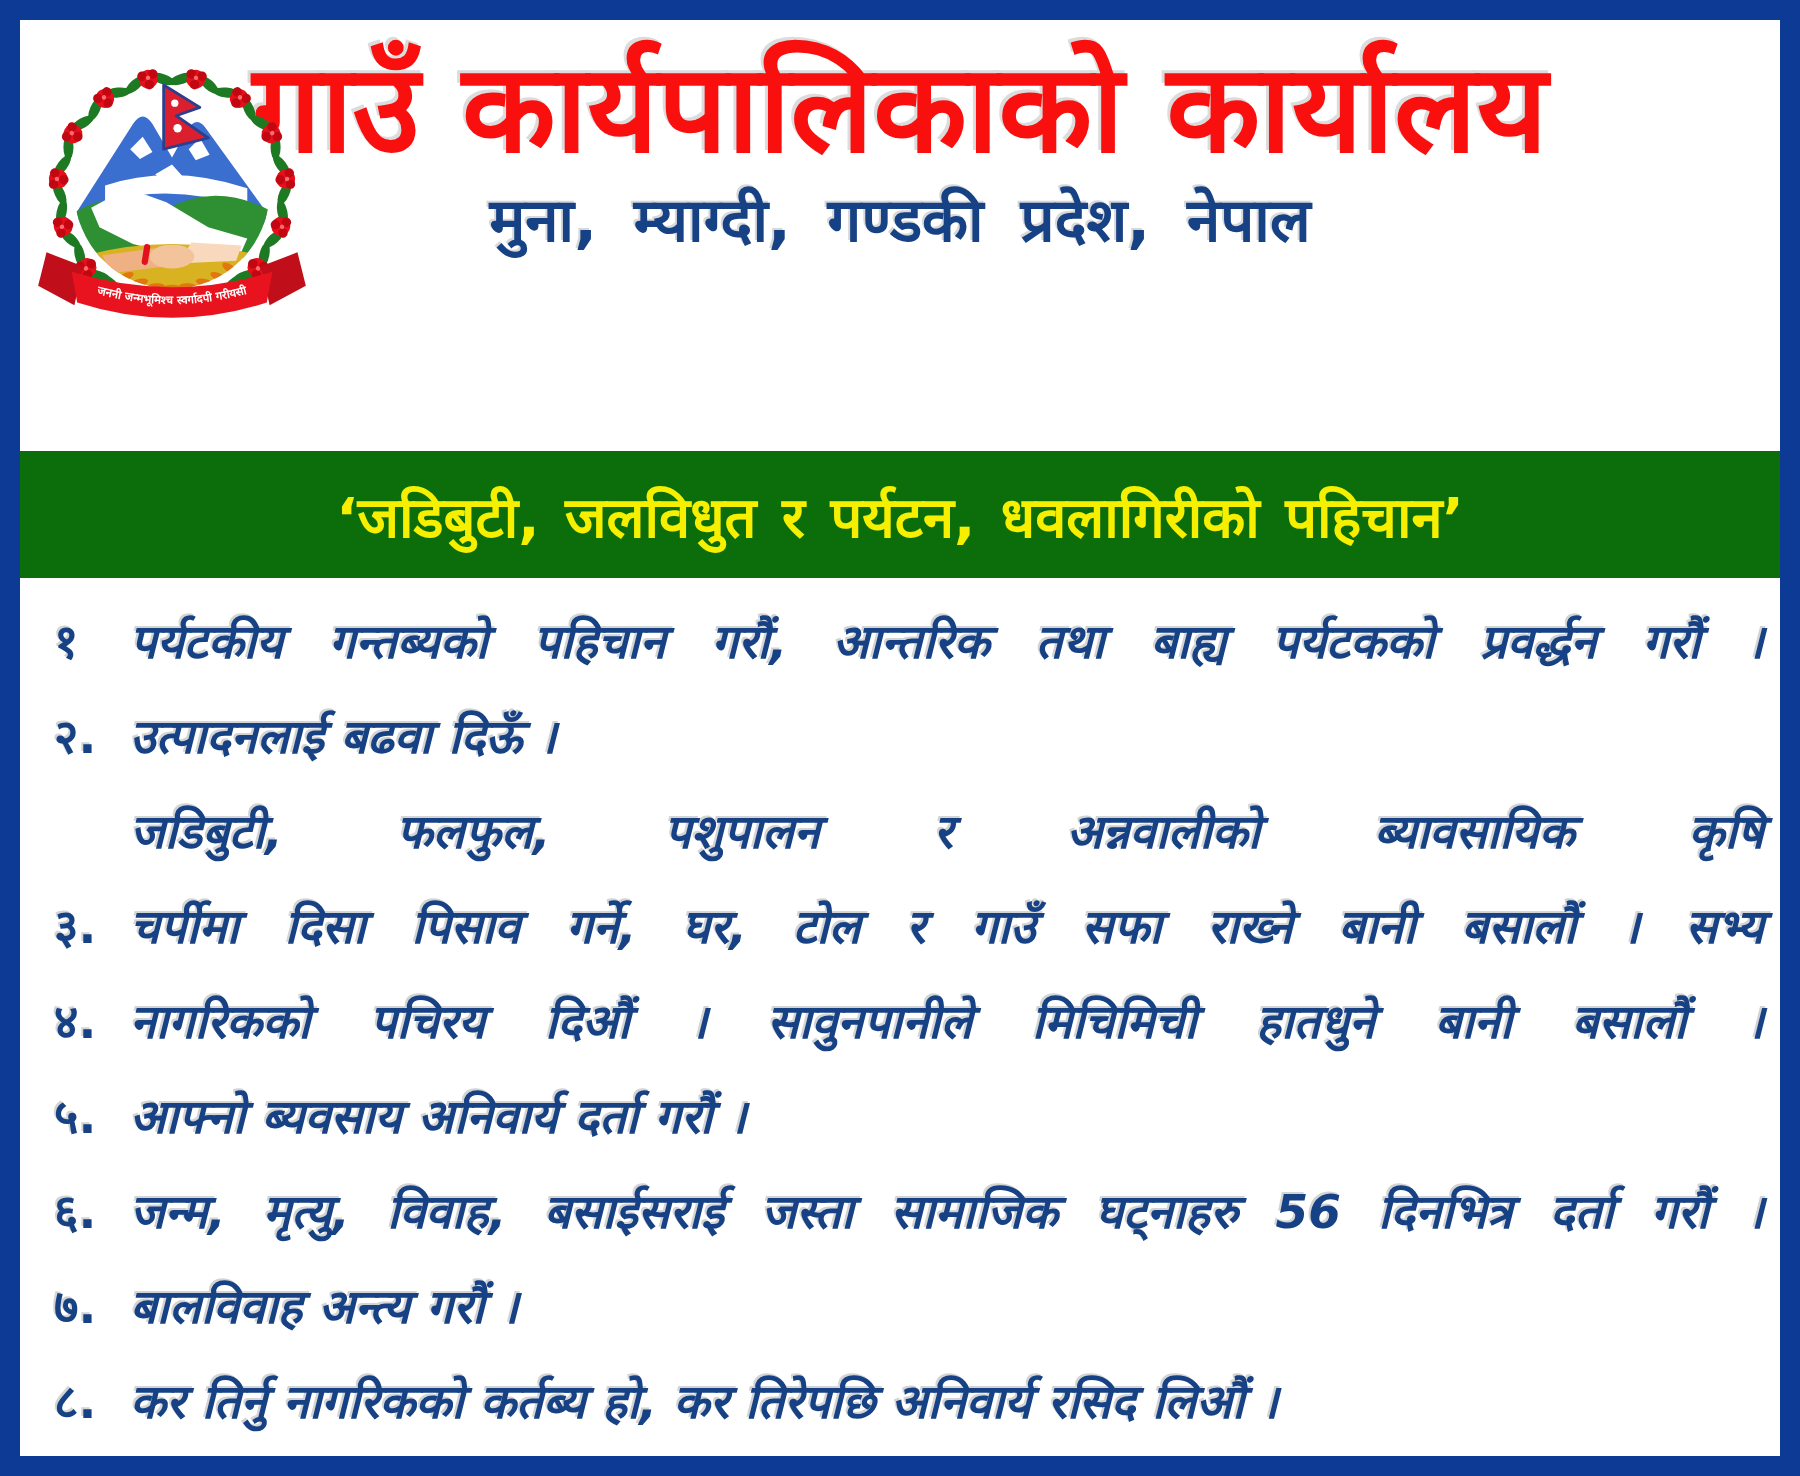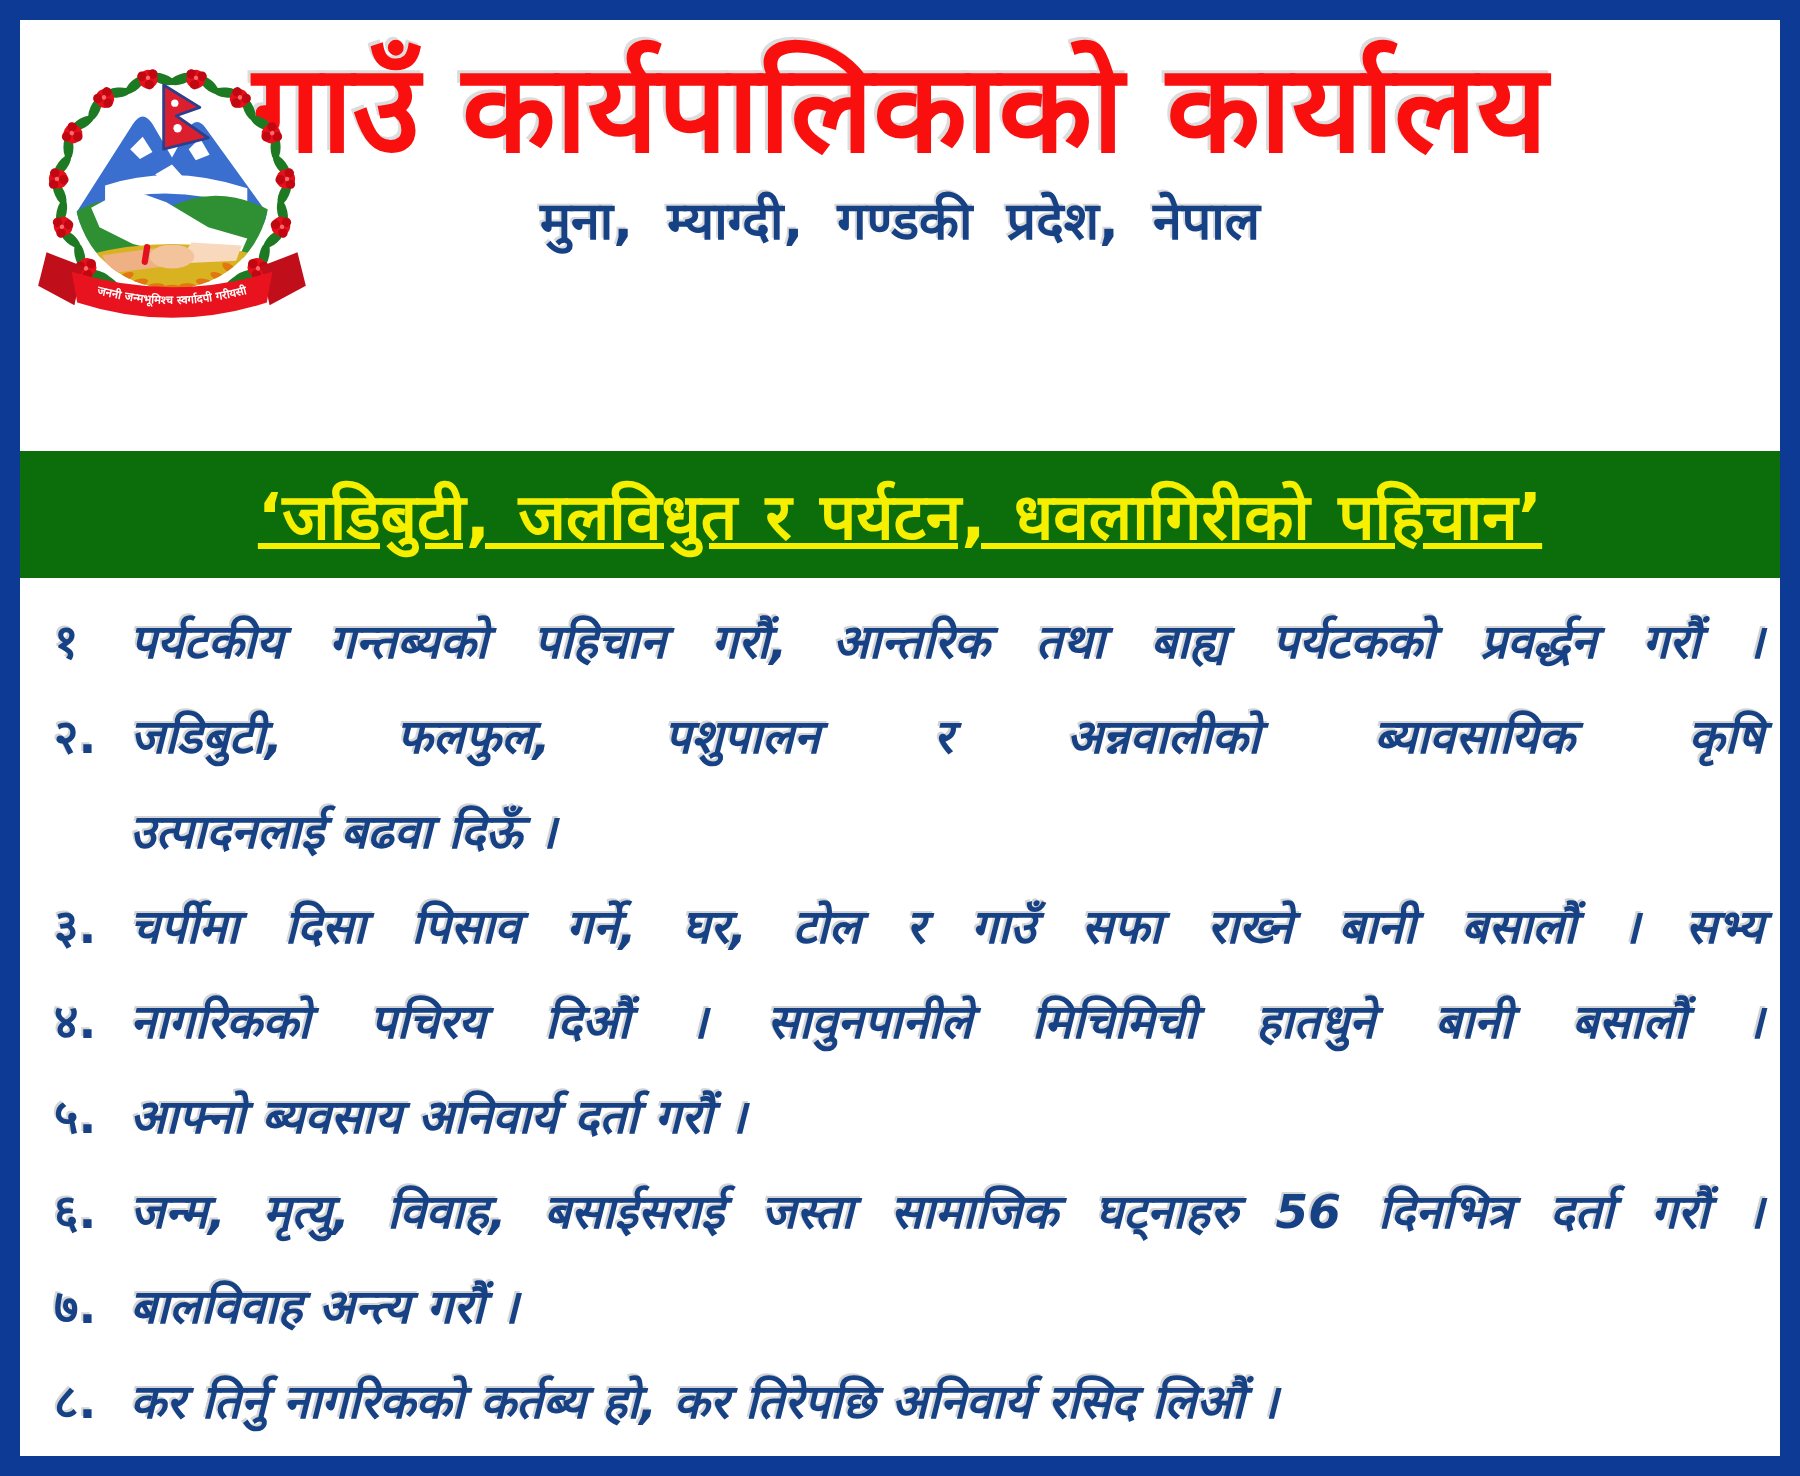--- a/index.html
+++ b/index.html
@@ -42,38 +42,37 @@
     height:136px;
     display:flex;align-items:center;justify-content:center;
     font-size:122px;
     color:var(--title-red);
     text-shadow:-3px -3px 0 #dcdcdc;
     white-space:nowrap;
   }
   .location{
     height:92px;
     display:flex;align-items:center;justify-content:center;
-    font-size:52px;
+    font-size:60px;
     color:var(--text-blue);
     text-shadow:-2px -2px 0 #d8d8d8;
     word-spacing:16px;
     white-space:nowrap;
   }
   
   .slogan-band{
     height:127px;
     background:var(--band-green);
     display:flex;align-items:center;justify-content:center;
   }
   .slogan{
     color:var(--band-yellow);
-    font-size:64px;
+    font-size:56px;
     white-space:nowrap;
     word-spacing:6px;
-    text-decoration:underline;
   }
   
   .list{
     padding:16px 16px 0 34px;
     color:var(--text-blue);
   }
   .item{
     display:flex;align-items:flex-start;
     font-size:47px;
     text-shadow:-2px -2px 0 #d4d4d4;
@@ -198,22 +197,22 @@
   <div class="item">
     <span class="num">१</span>
     <span class="lines">
           <div class="line fill">पर्यटकीय गन्तब्यको पहिचान गरौं, आन्तरिक तथा बाह्य पर्यटकको प्रवर्द्धन गरौं ।</div>
         </span>
   </div>
 
   <div class="item">
     <span class="num">२.</span>
     <span class="lines">
+          <div class="line">उत्पादनलाई बढवा दिऊँ ।</div>
           <div class="line fill">जडिबुटी, फलफुल, पशुपालन र अन्नवालीको ब्यावसायिक कृषि</div>
-          <div class="line">उत्पादनलाई बढवा दिऊँ ।</div>
         </span>
   </div>
 
   <div class="item">
     <span class="num">३.</span>
     <span class="lines">
           <div class="line fill">चर्पीमा दिसा पिसाव गर्ने, घर, टोल र गाउँ सफा राख्ने बानी बसालौं । सभ्य</div>
         </span>
   </div>
 

